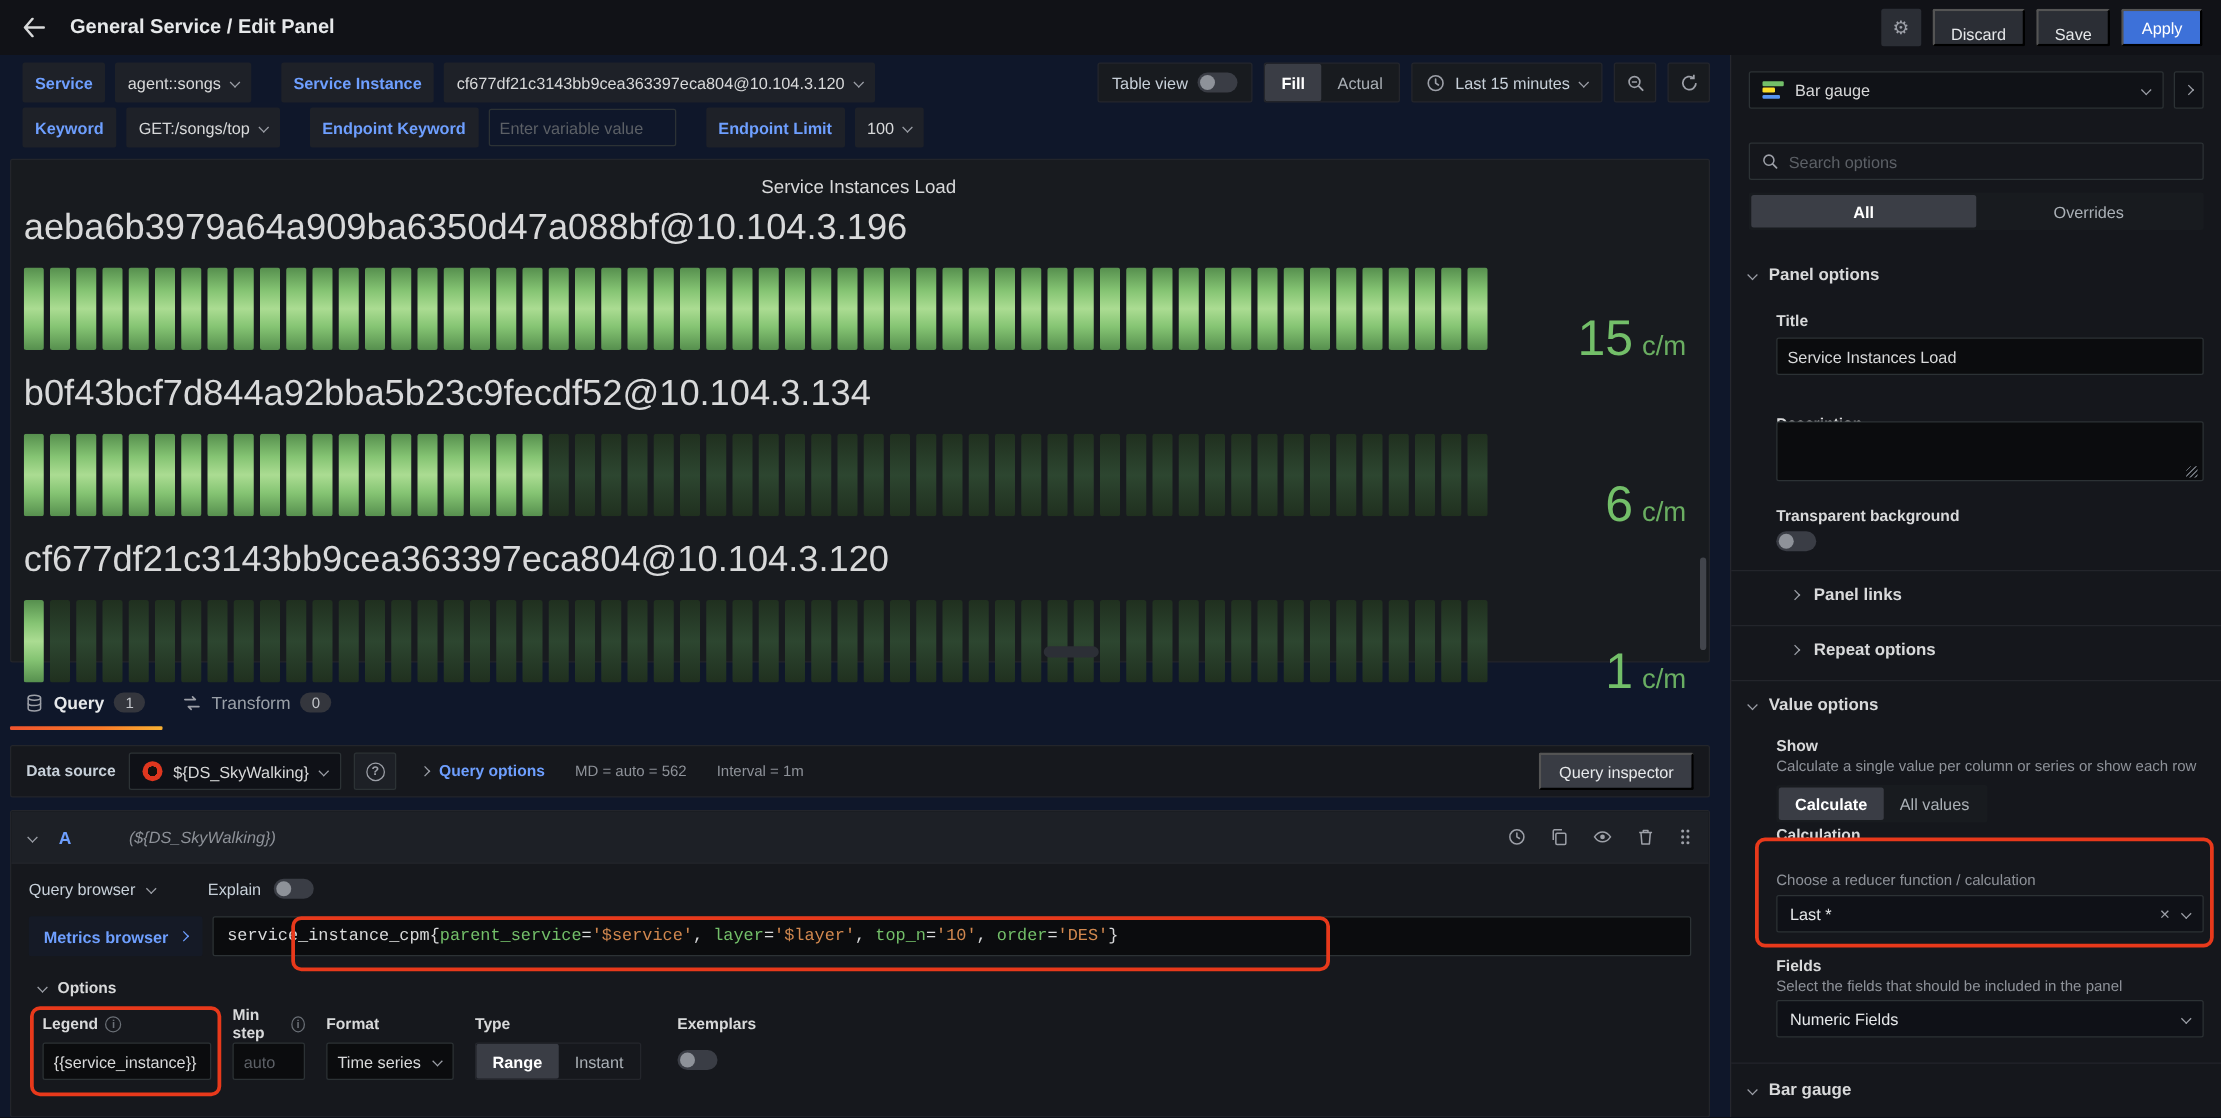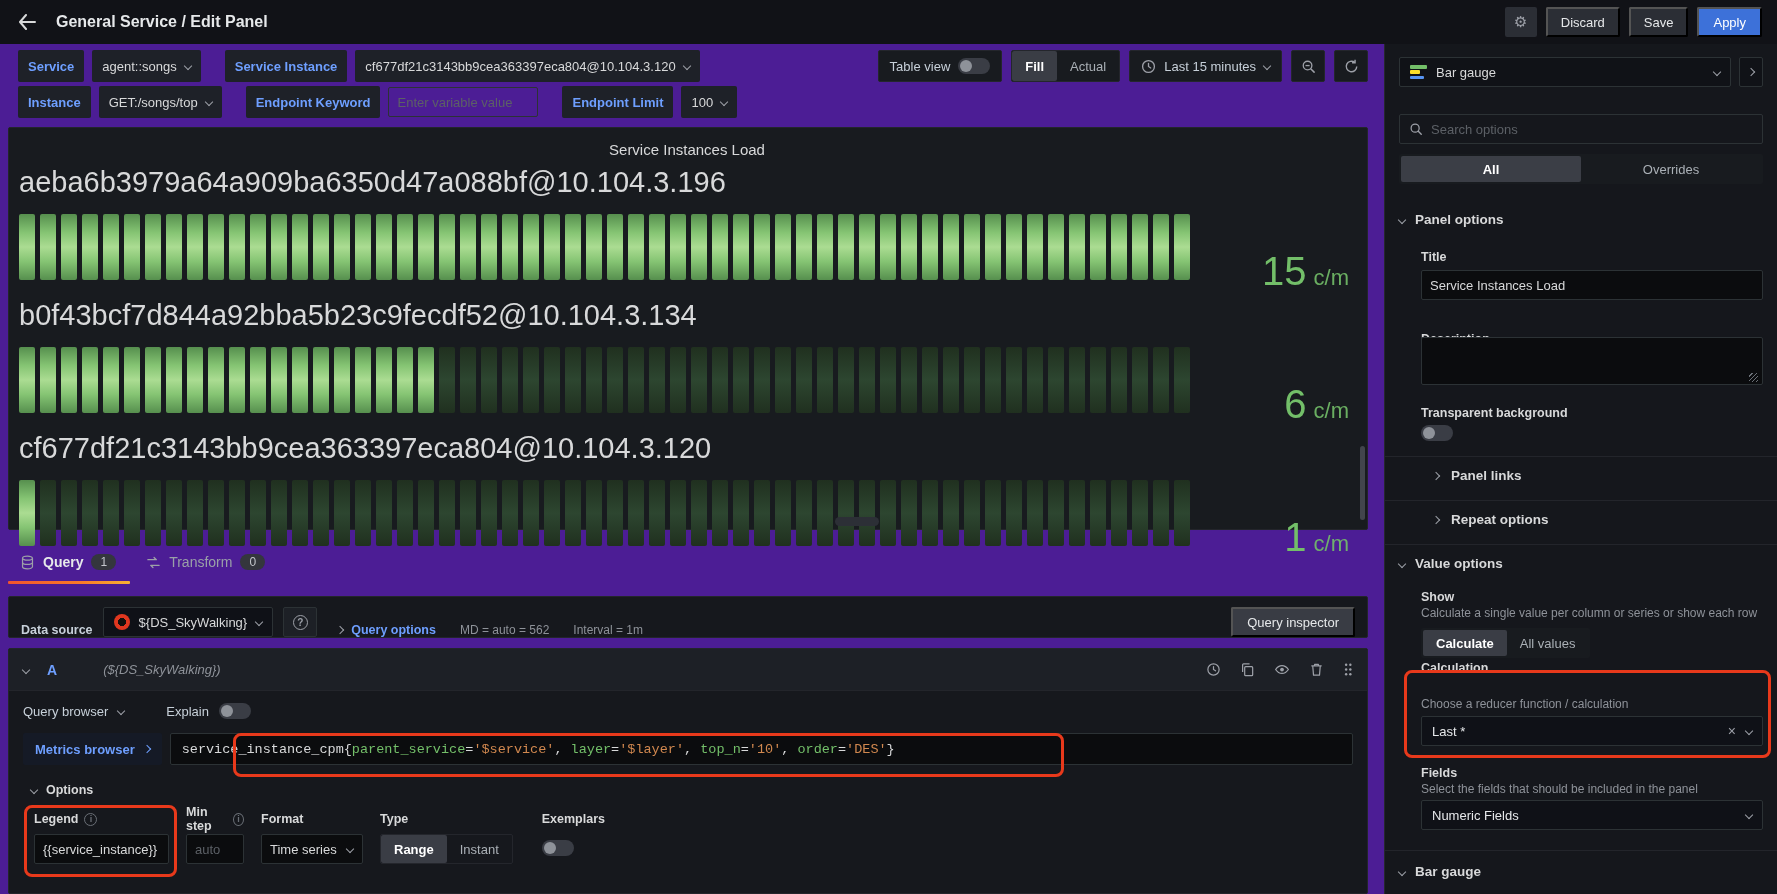--- a/index.html
+++ b/index.html
@@ -1,29 +1,29 @@
 <!DOCTYPE html>
 <html><head>
 <meta charset="utf-8">
 <style>
   * { box-sizing: border-box; margin: 0; padding: 0; }
   html,body { background:#0b0c0e; }
   body { font-family:"Liberation Sans","DejaVu Sans",sans-serif; color:#d8d9da; }
-  #stage { position:relative; width:1777px; height:894px; background:#4c1d95; overflow:hidden; }
+  #stage { position:relative; width:1777px; height:894px; background:#0f172a; overflow:hidden; }
 
   
   .chev { display:inline-block; width:6px; height:6px; border-right:1.5px solid #9da0a8; border-bottom:1.5px solid #9da0a8; transform:rotate(45deg); }
   .chev.right { transform:rotate(-45deg); }
   .chev.blue { border-color:#6e9fff; }
   .toggle { position:relative; width:32px; height:16px; border-radius:9px; background:#3a3d45; flex:none; }
   .toggle::after { content:""; position:absolute; left:2px; top:2px; width:12px; height:12px; border-radius:50%; background:#8e9299; }
   .icon { color:#9da0a8; display:inline-flex; align-items:center; justify-content:center; }
   svg { display:block; }
   .badge { background:#34363d; border-radius:10px; padding:1px 9px; font-size:12px; color:#c3c6cb; }
-  .btn-sec { display:flex; align-items:center; justify-content:center; background:#2b2e35; border-radius:2px; color:#e6e8ea; font-size:13px; padding:0 13px; height:30px; }
+  .btn-sec { display:flex; align-items:flex-end; justify-content:center; background:#2b2e35; border-radius:2px; color:#e6e8ea; font-size:13px; padding:0 13px; height:30px; }
   .btn-fill { display:flex; align-items:center; justify-content:center; background:#393c44; border-radius:2px; color:#e6e8ea; font-size:13px; padding:0 14px; height:30px; }
   .input { background:#0b0c0e; border:1px solid #2c3235; border-radius:2px; height:30px; color:#d8d9da; font-size:13px; padding:0 8px; font-family:"Liberation Sans","DejaVu Sans",sans-serif; }
   .input::placeholder, input::placeholder, textarea::placeholder { color:#5c6066; }
   .seg-group { display:flex; align-items:stretch; background:#181b1f; border:1px solid #24262c; border-radius:2px; overflow:hidden; }
   .seg { display:flex; align-items:center; padding:0 13px; font-size:13px; color:#aab0b6; }
   .seg.sel { background:#3a3d45; color:#ffffff; font-weight:700; border-radius:2px; }
   .fieldlabel { font-size:12.5px; font-weight:700; color:#d8d9da; }
   .info-i { display:inline-flex; align-items:center; justify-content:center; width:13px; height:13px; border:1px solid #6a6f76; border-radius:50%; color:#6a6f76; font-size:9px; font-weight:700; }
 
   
@@ -62,21 +62,21 @@
   #panel-scrollbar { position:absolute; right:2px; top:318px; width:5px; height:74px; border-radius:3px; background:#42454c; }
 
   
   #tabsbar { position:absolute; left:8px; top:544px; height:36px; display:flex; align-items:center; gap:30px; padding-left:12px; }
   .tab { display:flex; align-items:center; gap:8px; font-size:14px; }
   .tab .tlabel { color:#e6e8ea; font-weight:700; }
   .tab.inactive .tlabel { color:#9aa0a8; font-weight:400; }
   #tab-underline { position:absolute; left:8px; top:581px; width:122px; height:3px; background:linear-gradient(90deg,#f0542e,#fa7a28 60%,#f8b133); border-radius:1px; }
 
   
-  #ds-row { position:absolute; left:8px; top:596px; width:1360px; height:42px; background:#16181d; border:1px solid #23252b; border-radius:2px; display:flex; align-items:flex-end; padding:0 12px; gap:10px; }
+  #ds-row { position:absolute; left:8px; top:596px; width:1360px; height:42px; background:#16181d; border:1px solid #23252b; border-radius:2px; display:flex; align-items:center; padding:0 12px; gap:10px; }
   #ds-label { font-size:12.5px; font-weight:700; color:#c7d0d9; }
   #ds-select { display:flex; align-items:center; gap:9px; height:30px; background:#0f1117; border:1px solid #2c3235; border-radius:2px; padding:0 10px; font-size:13px; }
   .sw-logo { width:16px; height:16px; border-radius:50%; background:radial-gradient(circle at 50% 50%, #14100e 0 34%, #e0371f 35% 100%); flex:none; }
   #ds-help { width:34px; height:30px; background:#1d2026; border:1px solid #2c3235; border-radius:2px; display:flex; align-items:center; justify-content:center; }
   .help-circ { display:inline-flex; align-items:center; justify-content:center; width:15px; height:15px; border:1.3px solid #9da0a8; border-radius:50%; color:#9da0a8; font-size:10px; font-weight:700; }
   #qopts { display:flex; align-items:center; gap:8px; margin-left:10px; }
   #qopts .qo-label { color:#6e9fff; font-size:12.5px; font-weight:700; }
   .qo-meta { color:#8e9299; font-size:12px; margin-left:14px; }
   #query-inspector { margin-left:auto; }
 
@@ -215,21 +215,21 @@
           <svg width="15" height="15" viewBox="0 0 16 16">
               <path d="M13.6 8 A5.6 5.6 0 1 1 11.5 3.6" fill="none" stroke="currentColor" stroke-width="1.5"></path>
               <polyline points="11.8,0.8 11.8,4.0 8.6,4.0" fill="none" stroke="currentColor" stroke-width="1.5"></polyline>
             </svg>
         </span>
       </div>
     </div>
   </div>
 
   <div id="vrow2" class="vrow">
-    <span class="vlabel">Instance</span>
+    <span class="vlabel">Keyword</span>
     <span class="vvalue">
         <span>GET:/songs/top</span>
         <i class="chev"></i>
       </span>
     <span class="vgap"></span>
     <span class="vlabel">Endpoint Keyword</span>
     <input class="input" style="width: 150px; background: transparent;" placeholder="Enter variable value">
     <span class="vgap"></span>
     <span class="vlabel">Endpoint Limit</span>
     <span class="vvalue">

